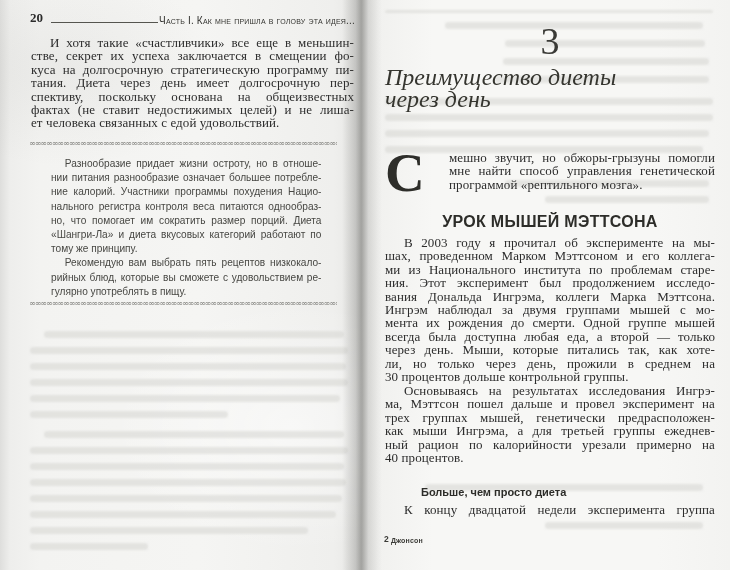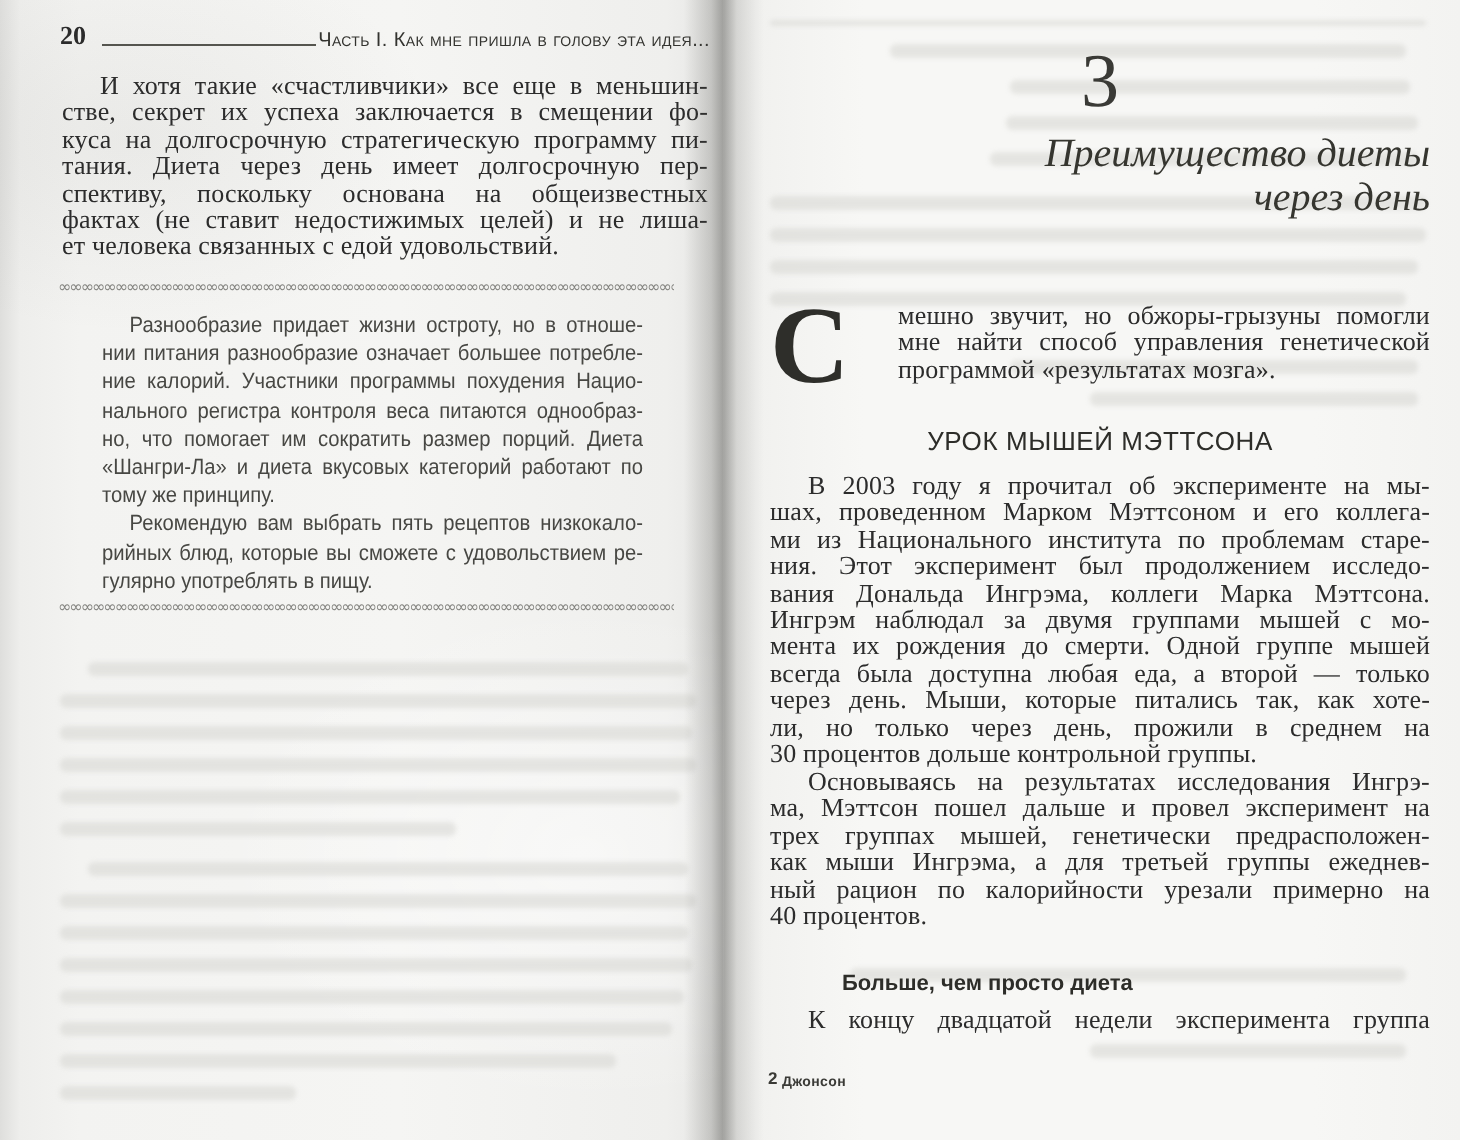--- a/index.html
+++ b/index.html
@@ -68,31 +68,31 @@
   }
   .box-text .line.ind { text-indent:15px; }
 
   
   .chapter-num {
     position:absolute; left:23px; top:20px; width:330px; z-index:3;
     text-align:center; font-size:38px; line-height:42px; color:#3a3a36;
   }
   .chapter-title {
     position:absolute; left:23px; top:66px; width:330px; z-index:3;
-    text-align:right; font-style:italic; font-size:20px; line-height:22px; color:#35352f;
+    text-align:left; font-style:italic; font-size:24px; line-height:22px; color:#35352f;
   }
   .intro { left:23px; top:151px; width:330px; }
   .dropcap {
     position:absolute; left:0; top:1px; z-index:3;
     font-size:55px; line-height:42px; font-weight:700; color:#2e2e2a;
   }
   .intro .line { margin-left:64px; }
   .section-heading {
     position:absolute; left:23px; top:213px; width:330px; z-index:3; text-align:center;
-    font-family:"Liberation Sans", sans-serif; font-weight:400; font-size:13px;
+    font-family:"Liberation Sans", sans-serif; font-weight:700; font-size:16px;
     color:#2d2d29; letter-spacing:0.3px;
   }
   .rp-para1 { left:23px; top:236px; width:330px; }
   .rp-para2 { left:23px; top:384px; width:330px; }
   .subheading {
     position:absolute; left:23px; top:486px; width:330px; z-index:3;
     font-family:"Liberation Sans", sans-serif; font-weight:700; 
     font-size:11px; color:#2d2d29;margin-left:36px;
   }
   .rp-para3 { left:23px; top:503px; width:330px; }
@@ -193,21 +193,21 @@
   <div class="chapter-title">
     <div>Преимущество диеты</div>
     <div>через день</div>
   </div>
 
   <div class="para intro">
     <span class="dropcap">С</span>
     <div>
         <div class="line">мешно звучит, но обжоры-грызуны помогли</div>
         <div class="line">мне найти способ управления генетической</div>
-        <div class="line pl">программой «результатах мозга».</div>
+        <div class="line pl">программой «рептильного мозга».</div>
       </div>
   </div>
 
   <div class="section-heading">УРОК МЫШЕЙ МЭТТСОНА</div>
 
   <div class="para rp-para1">
       <div class="line ind">В 2003 году я прочитал об эксперименте на мы-</div>
       <div class="line">шах, проведенном Марком Мэттсоном и его коллега-</div>
       <div class="line">ми из Национального института по проблемам старе-</div>
       <div class="line">ния. Этот эксперимент был продолжением исследо-</div>

